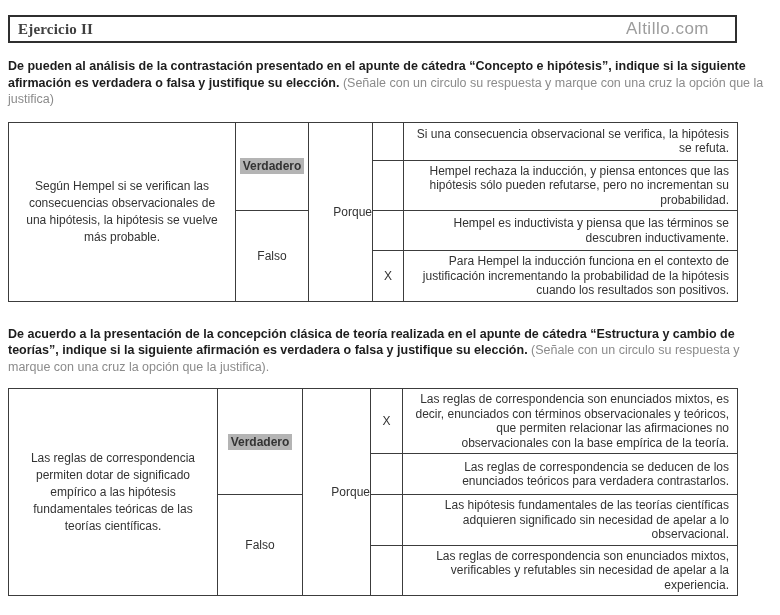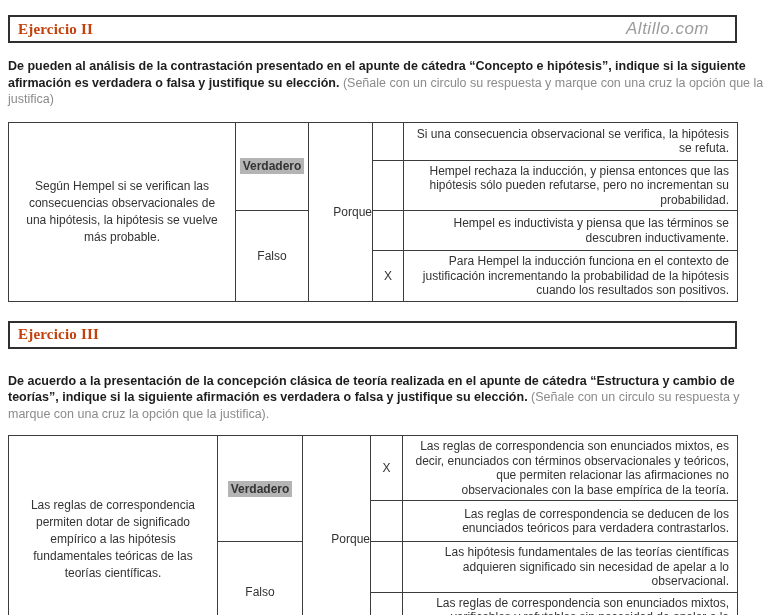--- a/index.html
+++ b/index.html
@@ -20,30 +20,29 @@
     border: 2px solid #2f2f2f;
     display: flex;
     align-items: center;
     justify-content: space-between;
     background: #ffffff;
   }
   .header-title {
     font-family: "Liberation Serif", serif;
     font-weight: bold;
     font-size: 15px;
-    color: #c2410c;
+    color: #404040;
     padding-left: 8px;
     letter-spacing: 0.2px;
   }
   .watermark {
     font-size: 17px;
     color: #9c9c9c;
     padding-right: 26px;
     letter-spacing: 0.5px;
-    font-style: italic;
   }
 
   
   .instructions {
     width: 764px;
     font-size: 12.5px;
     line-height: 16.5px;
     margin-top: 15px;
     color: #1d1d1d;
   }
@@ -154,24 +153,20 @@
       <td class="mark-cell"></td>
       <td class="just-cell">Hempel es inductivista y piensa que las términos se descubren inductivamente.</td>
     </tr>
     <tr>
       <td class="mark-cell">X</td>
       <td class="just-cell">Para Hempel la inducción funciona en el contexto de justificación incrementando la probabilidad de la hipótesis cuando los resultados son positivos.</td>
     </tr>
   </tbody>
     </table>
 
-  <div class="header-box gap-box">
-    <span class="header-title">Ejercicio III</span>
-    <span class="watermark"></span>
-  </div>
 
   <p class="instructions p2">
     <span class="bold-part">De acuerdo a la presentación de la concepción clásica de teoría realizada en el apunte de cátedra “Estructura y cambio de teorías”, indique si la siguiente afirmación es verdadera o falsa y justifique su elección.</span>
     <span class="note-part">(Señale con un circulo su respuesta y marque con una cruz la opción que la justifica).</span>
   </p>
 
   <table class="quiz" id="table-ex3">
     <colgroup>
       <col style="width:209px">
         <col style="width:85px">

